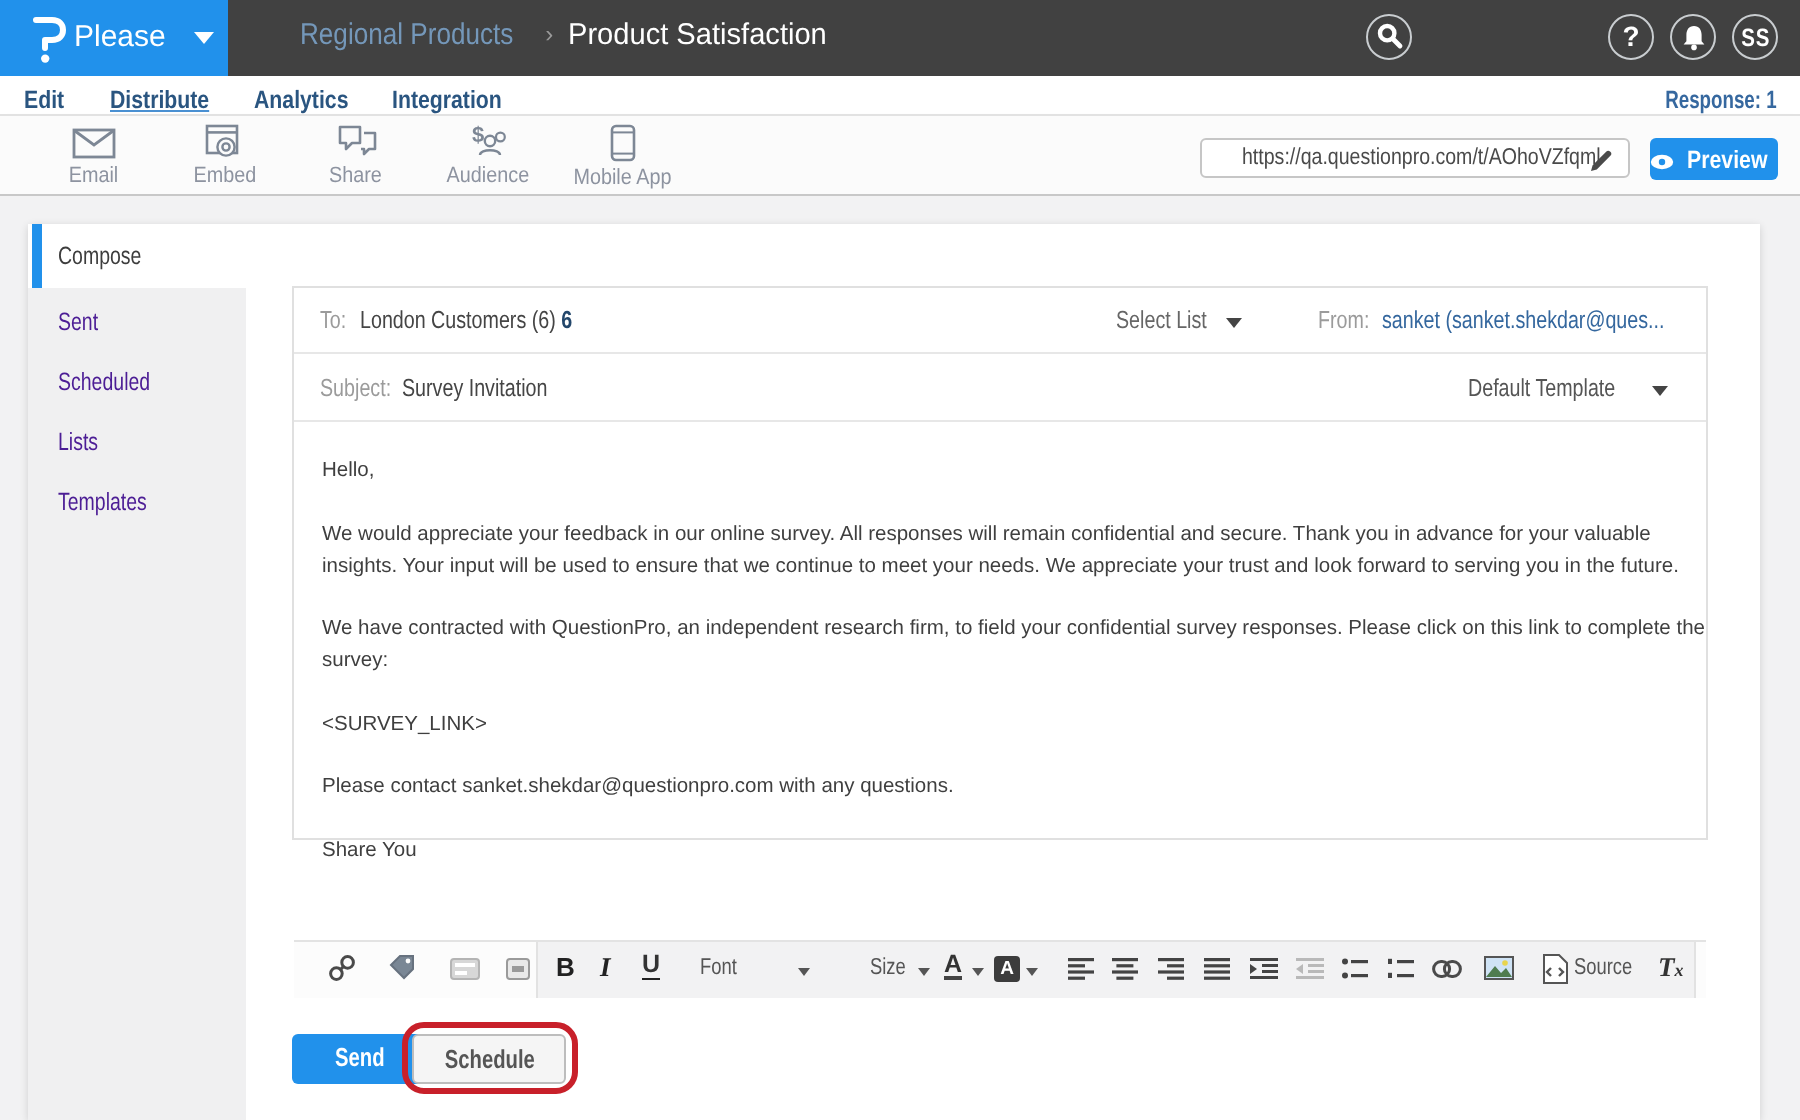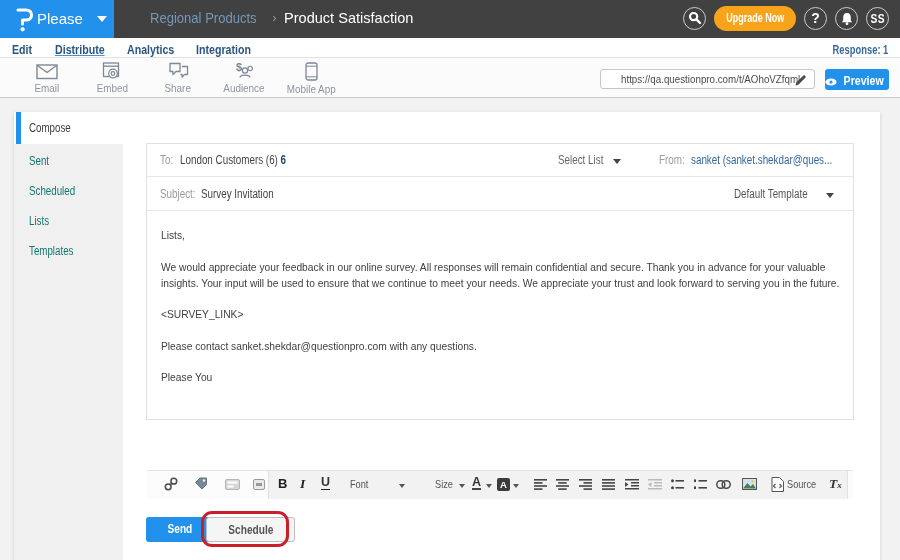--- a/index.html
+++ b/index.html
@@ -40,21 +40,21 @@
   #urlbox .cx { transform:scaleX(0.85); }
   #preview { position:absolute; left:825px; top:11px; width:64px; height:21px; background:#2191eb;
       border-radius:3px; color:#fff; line-height:21px; white-space:nowrap; }
   #preview .cx { font-size:12.5px; font-weight:bold; transform:scaleX(0.85); transform-origin:50% 50%; }
 
   
   #content { position:absolute; left:0; top:98px; width:900px; height:462px; background:#f2f2f3; }
   #card { position:absolute; left:14px; top:14px; width:866px; height:448px; background:#fff; box-shadow:0 1px 4px rgba(0,0,0,0.14); }
   #sbar { position:absolute; left:0; top:32px; width:109px; height:416px; background:#f0f0f1; }
   #bluebar { position:absolute; left:2px; top:0; width:5px; height:32px; background:#2191eb; }
-  .sitem { position:absolute; left:0; width:109px; height:30px; font-size:12.5px; color:#0f766e; line-height:30px; padding-left:15px; }
+  .sitem { position:absolute; left:0; width:109px; height:30px; font-size:12.5px; color:#4c1d95; line-height:30px; padding-left:15px; }
   .sitem .cx { transform:scaleX(0.78); }
   #s-compose { top:1px; color:#3d3d3d; height:30px; }
 
   #ebox { position:absolute; left:146px; top:45px; width:708px; height:277px; background:#fff; border:1px solid #e0e0e0; }
   .erow { position:relative; font-size:12.3px; }
   .lab { color:#9b9b9b; }
   .val { color:#454545; }
   .car { position:absolute; width:0; height:0; border-left:4px solid transparent; border-right:4px solid transparent; border-top:5px solid #444; }
 
   #ebody { position:absolute; left:0; top:67px; width:706px; height:260px; overflow:hidden;
@@ -63,21 +63,21 @@
 
   #ektool { position:absolute; left:0; top:326px; width:706px; height:29px; background:#fcfcfc; border-top:1px solid #e3e3e3; }
   .ti { position:absolute; top:6px; }
   .tcar { position:absolute; width:0; height:0; border-left:3.5px solid transparent; border-right:3.5px solid transparent; border-top:4px solid #555; top:13px; }
   .tlbl { position:absolute; top:7px; font-size:11.5px; color:#555; }
   .tlbl .cx { transform:scaleX(0.8); }
 
   #send { position:absolute; left:146px; top:419px; width:67px; height:25px; background:#2191eb; border-radius:3px;
       color:#fff; text-align:center; }
   #send .cx, #schedule .cx { font-size:13px; font-weight:bold; line-height:24px; transform:scaleX(0.78); transform-origin:50% 50%; }
-  #schedule { position:absolute; left:206px; top:419px; width:89px; height:25px; background:#f5f5f5;
+  #schedule { position:absolute; left:206px; top:419px; width:77px; height:25px; background:#f5f5f5;
       border:1px solid #bdbdbd; border-radius:3px; color:#555; text-align:center; }
   #redring { position:absolute; left:201px; top:413px; width:88px; height:36px; border:3px solid #c8202a; border-radius:11px; }
 </style>
 </head>
 <body>
 
 <div id="hdr">
   <div id="logo-box">
     <svg style="position:absolute;left:16px;top:7px" width="17" height="25" viewBox="0 0 17 25">
       <path d="M2 3 H10 C13.6 3 15.5 5.2 15.5 8 C15.5 10.8 13.6 13 10 13 H6.5 V17" fill="none" stroke="#fff" stroke-width="3" stroke-linecap="round" stroke-linejoin="round"></path>
@@ -86,21 +86,20 @@
     <div id="surveys">Please</div>
     <div id="sv-caret"></div>
   </div>
   <div id="crumb"><span class="cx">Regional Products</span><span style="color:#9a9a9a;font-size:12px;padding-left:0;padding-right:7px;vertical-align:1px">›</span><span class="cx" style="color:#fff;transform:scaleX(0.97)">Product Satisfaction</span></div>
   <div class="hicon" style="left:683px">
     <svg width="14" height="14" viewBox="0 0 14 14" style="margin-top:3px">
       <circle cx="5.6" cy="5.6" r="3.6" fill="none" stroke="#fff" stroke-width="2.2"></circle>
       <line x1="8.4" y1="8.4" x2="12" y2="12" stroke="#fff" stroke-width="2.4" stroke-linecap="round"></line>
     </svg>
   </div>
-  <div id="upgrade"><span class="cx">Upgrade Now</span></div>
   <div class="hicon" style="left:804px">?</div>
   <div class="hicon" style="left:835px">
     <svg width="14" height="14" viewBox="0 0 14 14" style="margin-top:3.5px">
       <path d="M7 1 C4.4 1 3.2 3 3.2 5.4 V8.6 L1.8 10.2 H12.2 L10.8 8.6 V5.4 C10.8 3 9.6 1 7 1 Z" fill="#fff"></path>
       <circle cx="7" cy="11.7" r="1.4" fill="#fff"></circle>
     </svg>
   </div>
   <div class="hicon" style="left:866px"><span style="display:inline-block;transform:scaleX(0.82);font-size:12.5px;letter-spacing:0.5px">SS</span></div>
 </div>
 
@@ -185,25 +184,26 @@
       <span class="lab" style="position:absolute;left:512px;top:9px"><span class="cx">From:</span></span>
       <span style="position:absolute;left:544px;top:9px;color:#34679e"><span class="cx">sanket (sanket.shekdar@ques...</span></span>
     </div>
     <div class="erow" style="height:34px; border-bottom:1px solid #e7e7e7">
       <span class="lab" style="position:absolute;left:13px;top:10px"><span class="cx">Subject:</span></span>
       <span class="val" style="position:absolute;left:54px;top:10px"><span class="cx">Survey Invitation</span></span>
       <span style="position:absolute;left:587px;top:10px;color:#555"><span class="cx">Default Template</span></span>
       <span class="car" style="left:679px;top:16px"></span>
     </div>
     <div id="ebody">
-      <p>Lists,</p>
+      <p>Hello,</p>
       <p>We would appreciate your feedback in our online survey. All responses will remain confidential and secure. Thank you in advance for your valuable<br>insights. Your input will be used to ensure that we continue to meet your needs. We appreciate your trust and look forward to serving you in the future.</p>
+      <p>We have contracted with QuestionPro, an independent research firm, to field your confidential survey responses. Please click on this link to complete the<br>survey:</p>
       <p>&lt;SURVEY_LINK&gt;</p>
       <p>Please contact sanket.shekdar@questionpro.com with any questions.</p>
-      <p>Please You</p>
+      <p>Share You</p>
     </div>
     <div id="ektool">
       <div style="position:absolute;left:121px;top:0;width:580px;height:28px;background:#f2f2f3;border-left:1px solid #e2e2e2;border-right:1px solid #e2e2e2"></div>
       <svg class="ti" style="left:17px" width="14" height="15" viewBox="0 0 14 15">
         <circle cx="4.2" cy="9.8" r="2.9" fill="none" stroke="#4a4a4a" stroke-width="1.5"></circle>
         <circle cx="9.8" cy="4.2" r="2.9" fill="none" stroke="#4a4a4a" stroke-width="1.5"></circle>
         <line x1="5.8" y1="8.2" x2="8.2" y2="5.8" stroke="#4a4a4a" stroke-width="1.5"></line>
       </svg>
       <svg class="ti" style="left:47px" width="14" height="14" viewBox="0 0 14 14">
         <path d="M1.5 5.5 L6 1 L12.5 1 L12.5 7.5 L8 12 Z" fill="#7a8795" stroke="#67727f" stroke-width="1"></path>

